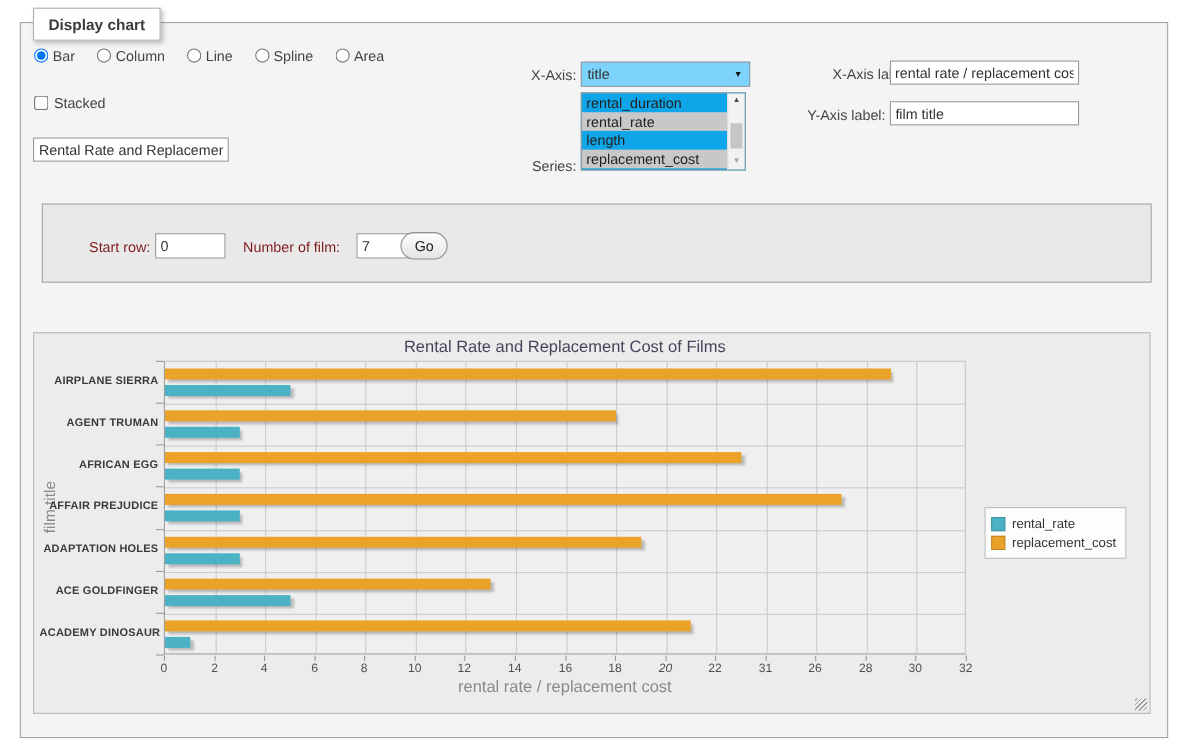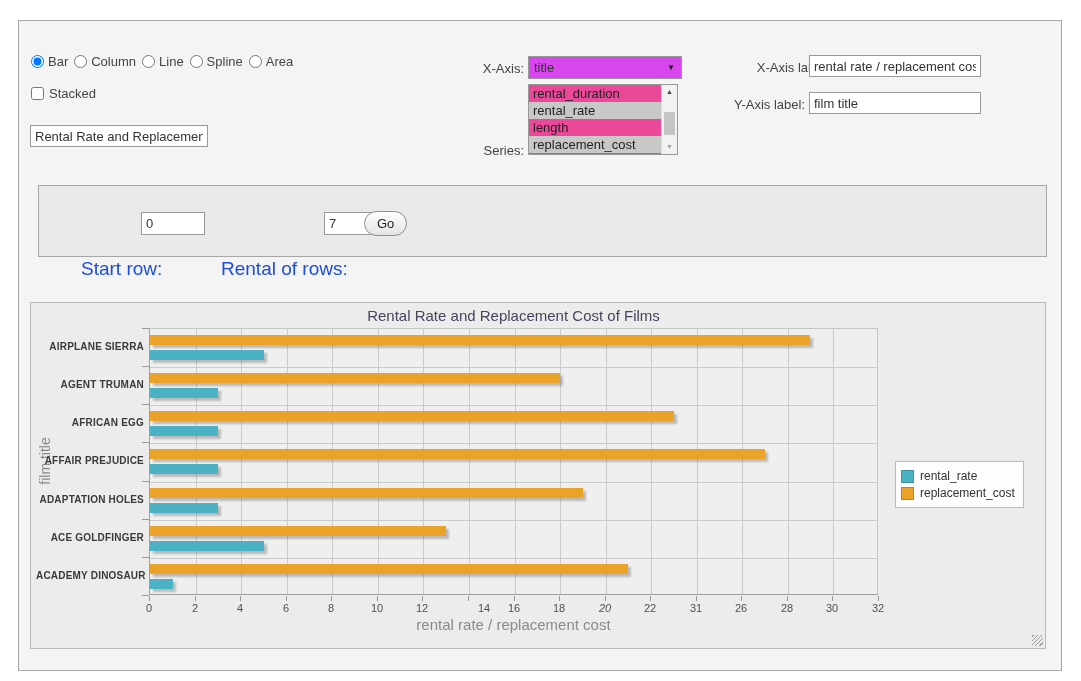--- a/index.html
+++ b/index.html
@@ -7,57 +7,57 @@
     font-family: "Liberation Sans", sans-serif; }
 
   
   .fieldset { position: absolute; left: 18px; top: 20px; width: 1044px; height: 651px;
     background: #f4f4f4; border: 1px solid #a6a6a6; }
   .legend { position: absolute; left: 11px; top: -14px; background: #ffffff;
     border: 1px solid #b3b3b3; padding: 6px 13px; font-size: 14px; font-weight: bold;
     color: #3c3c3c; box-shadow: 2px 2px 4px rgba(0,0,0,0.25); }
 
   
-  .chart-type-group { position: absolute; left: 12px; top: 33px; display: flex;
-    gap: 6px; align-items: flex-end; font-size: 13px; color: #444; }
+  .chart-type-group { position: absolute; left: 12px; top: 22px; display: flex;
+    gap: 20px; align-items: flex-end; font-size: 13px; color: #444; }
   .radio-item { display: flex; align-items: center; gap: 4px; cursor: default; }
   .stacked-row { position: absolute; left: 12px; top: 65px; display: flex;
     align-items: center; gap: 5px; font-size: 13px; color: #444; }
   input[type="text"] { border: 1px solid #999; background: #fff; color: #333;
     font-size: 13px; font-family: "Liberation Sans", sans-serif; padding: 0 4px; }
   .title-input { position: absolute; left: 11px; top: 104px; width: 178px; height: 22px; }
   .lbl { position: absolute; font-size: 13px; color: #444; text-align: right; width: 86px; }
   .x-axis-lbl   { left: 419px; top: 40px; }
   .series-lbl   { left: 419px; top: 122px; }
   .xlabel-lbl   { left: 724px; top: 39px; }
   .ylabel-lbl   { left: 700px; top: 76px; }
   .select { position: absolute; left: 509px; top: 35px; width: 154px; height: 23px;
-    background: #d946ef; border: 1px solid #999; font-size: 13px; color: #333;
+    background: #7dd3fc; border: 1px solid #999; font-size: 13px; color: #333;
     display: flex; align-items: center; padding: 0 5px; }
   .select-arrow { position: absolute; right: 6px; top: 6px; font-size: 8px; color: #111; }
   .listbox { position: absolute; left: 509px; top: 63px; width: 150px; height: 71px;
-    background: #ec4899; border: 1px solid #999; }
+    background: #0ea5e9; border: 1px solid #999; }
   .listbox-options { position: absolute; left: 0; top: 0; right: 16px; bottom: 0; overflow: hidden; }
   .listbox-option { height: 17px; line-height: 17px; font-size: 13px; color: #222;
     padding: 0 4px; white-space: nowrap; }
   .listbox-option.selected { background: #c8c8c8; }
   .listbox-scrollbar { position: absolute; right: 0; top: 0; bottom: 0; width: 16px;
     background: #f2f2f2; border-left: 1px solid #ddd; }
   .sb-btn { position: absolute; left: 0; right: 0; height: 14px; text-align: center;
     font-size: 7px; line-height: 14px; }
   .sb-up { top: 0; color: #444; }
   .sb-down { bottom: 0; color: #a0a0a0; }
   .sb-thumb { position: absolute; left: 2px; right: 2px; top: 27px; height: 23px; background: #c5c5c5; }
   .x-axis-input { position: absolute; left: 790px; top: 34px; width: 172px; height: 22px; }
   .y-axis-input { position: absolute; left: 790px; top: 71px; width: 172px; height: 22px; }
 
   
   .subpanel { position: absolute; left: 19px; top: 164px; width: 1009px; height: 72px;
     background: #e9e9e9; border: 1px solid #a6a6a6; }
-  .subpanel .lbl2 { position: absolute; font-size: 19px; color: #1d4ed8; top: 31px; margin-top: 41px; }
+  .subpanel .lbl2 { position: absolute; font-size: 13px; color: #7f1d1d; top: 31px; }
   .start-lbl { left: 42px; }
   .num-lbl { left: 182px; }
   .start-input { position: absolute; left: 102px; top: 26px; width: 64px; height: 23px; }
   .num-input { position: absolute; left: 285px; top: 26px; width: 64px; height: 23px; }
   .go-btn { position: absolute; left: 325px; top: 25px; height: 25px; padding: 0 12px;
     border-radius: 13px; border: 1px solid #8f8f8f; font-size: 13px; color: #222;
     background: linear-gradient(#fefefe, #e4e4e4); font-family: "Liberation Sans", sans-serif; }
 
   
   .chart { position: absolute; left: 11px; top: 281px; width: 1016px; height: 347px;
@@ -85,20 +85,21 @@
   .legend-row { display: flex; align-items: center; gap: 6px; margin: 3px 0; }
   .legend-swatch { width: 13px; height: 13px; border: 1px solid rgba(0,0,0,0.18); }
   .legend-label { font-size: 12px; color: #333; white-space: nowrap; }
   #resize-handle { position: absolute; right: 2px; bottom: 2px; width: 11px; height: 11px;
     background: repeating-linear-gradient(-45deg, transparent 0 2px, #9a9a9a 2px 3px); }
 </style>
 </head>
 <body>
 
 <div class="fieldset">
+  <div class="legend">Display chart</div>
 
   <div class="chart-type-group">
       <label class="radio-item">
         <input type="radio" name="charttype" checked="" style="">
         <span>Bar</span>
       </label>
       <label class="radio-item">
         <input type="radio" name="charttype" style="">
         <span>Column</span>
       </label>
@@ -146,21 +147,21 @@
 
   <span class="lbl xlabel-lbl">X-Axis label:</span>
   <input type="text" class="x-axis-input" value="rental rate / replacement cost" style="">
 
   <span class="lbl ylabel-lbl">Y-Axis label:</span>
   <input type="text" class="y-axis-input" value="film title" style="">
 
   <div class="subpanel">
     <span class="lbl2 start-lbl">Start row:</span>
     <input type="text" class="start-input" value="0" style="">
-    <span class="lbl2 num-lbl">Rental of rows:</span>
+    <span class="lbl2 num-lbl">Number of film:</span>
     <input type="text" class="num-input" value="7" style="">
     <button class="go-btn">Go</button>
   </div>
 
   <div class="chart">
     <div id="chart-title">Rental Rate and Replacement Cost of Films</div>
     <div id="y-axis-title">film title</div>
     <div id="plot-area">
         <div class="gridline-v" style="left: 46px;"></div>
         <div class="gridline-v" style="left: 91px;"></div>
@@ -218,21 +219,21 @@
       <div class="xtick-label" style="left: 196px;">4</div>
       <div class="xtick-mark" style="left: 255px;"></div>
       <div class="xtick-label" style="left: 242px;">6</div>
       <div class="xtick-mark" style="left: 300px;"></div>
       <div class="xtick-label" style="left: 287px;">8</div>
       <div class="xtick-mark" style="left: 346px;"></div>
       <div class="xtick-label" style="left: 333px;">10</div>
       <div class="xtick-mark" style="left: 391px;"></div>
       <div class="xtick-label" style="left: 378px;">12</div>
       <div class="xtick-mark" style="left: 437px;"></div>
-      <div class="xtick-label" style="left: 424px; margin-left: 16px;">14</div>
+      <div class="xtick-label" style="left: 424px;">14</div>
       <div class="xtick-mark" style="left: 483px;"></div>
       <div class="xtick-label" style="left: 470px;">16</div>
       <div class="xtick-mark" style="left: 528px;"></div>
       <div class="xtick-label" style="left: 515px;">18</div>
       <div class="xtick-mark" style="left: 574px;"></div>
       <div class="xtick-label" style="left: 561px; font-style: italic;">20</div>
       <div class="xtick-mark" style="left: 619px;"></div>
       <div class="xtick-label" style="left: 606px;">22</div>
       <div class="xtick-mark" style="left: 665px;"></div>
       <div class="xtick-label" style="left: 652px;">31</div>

